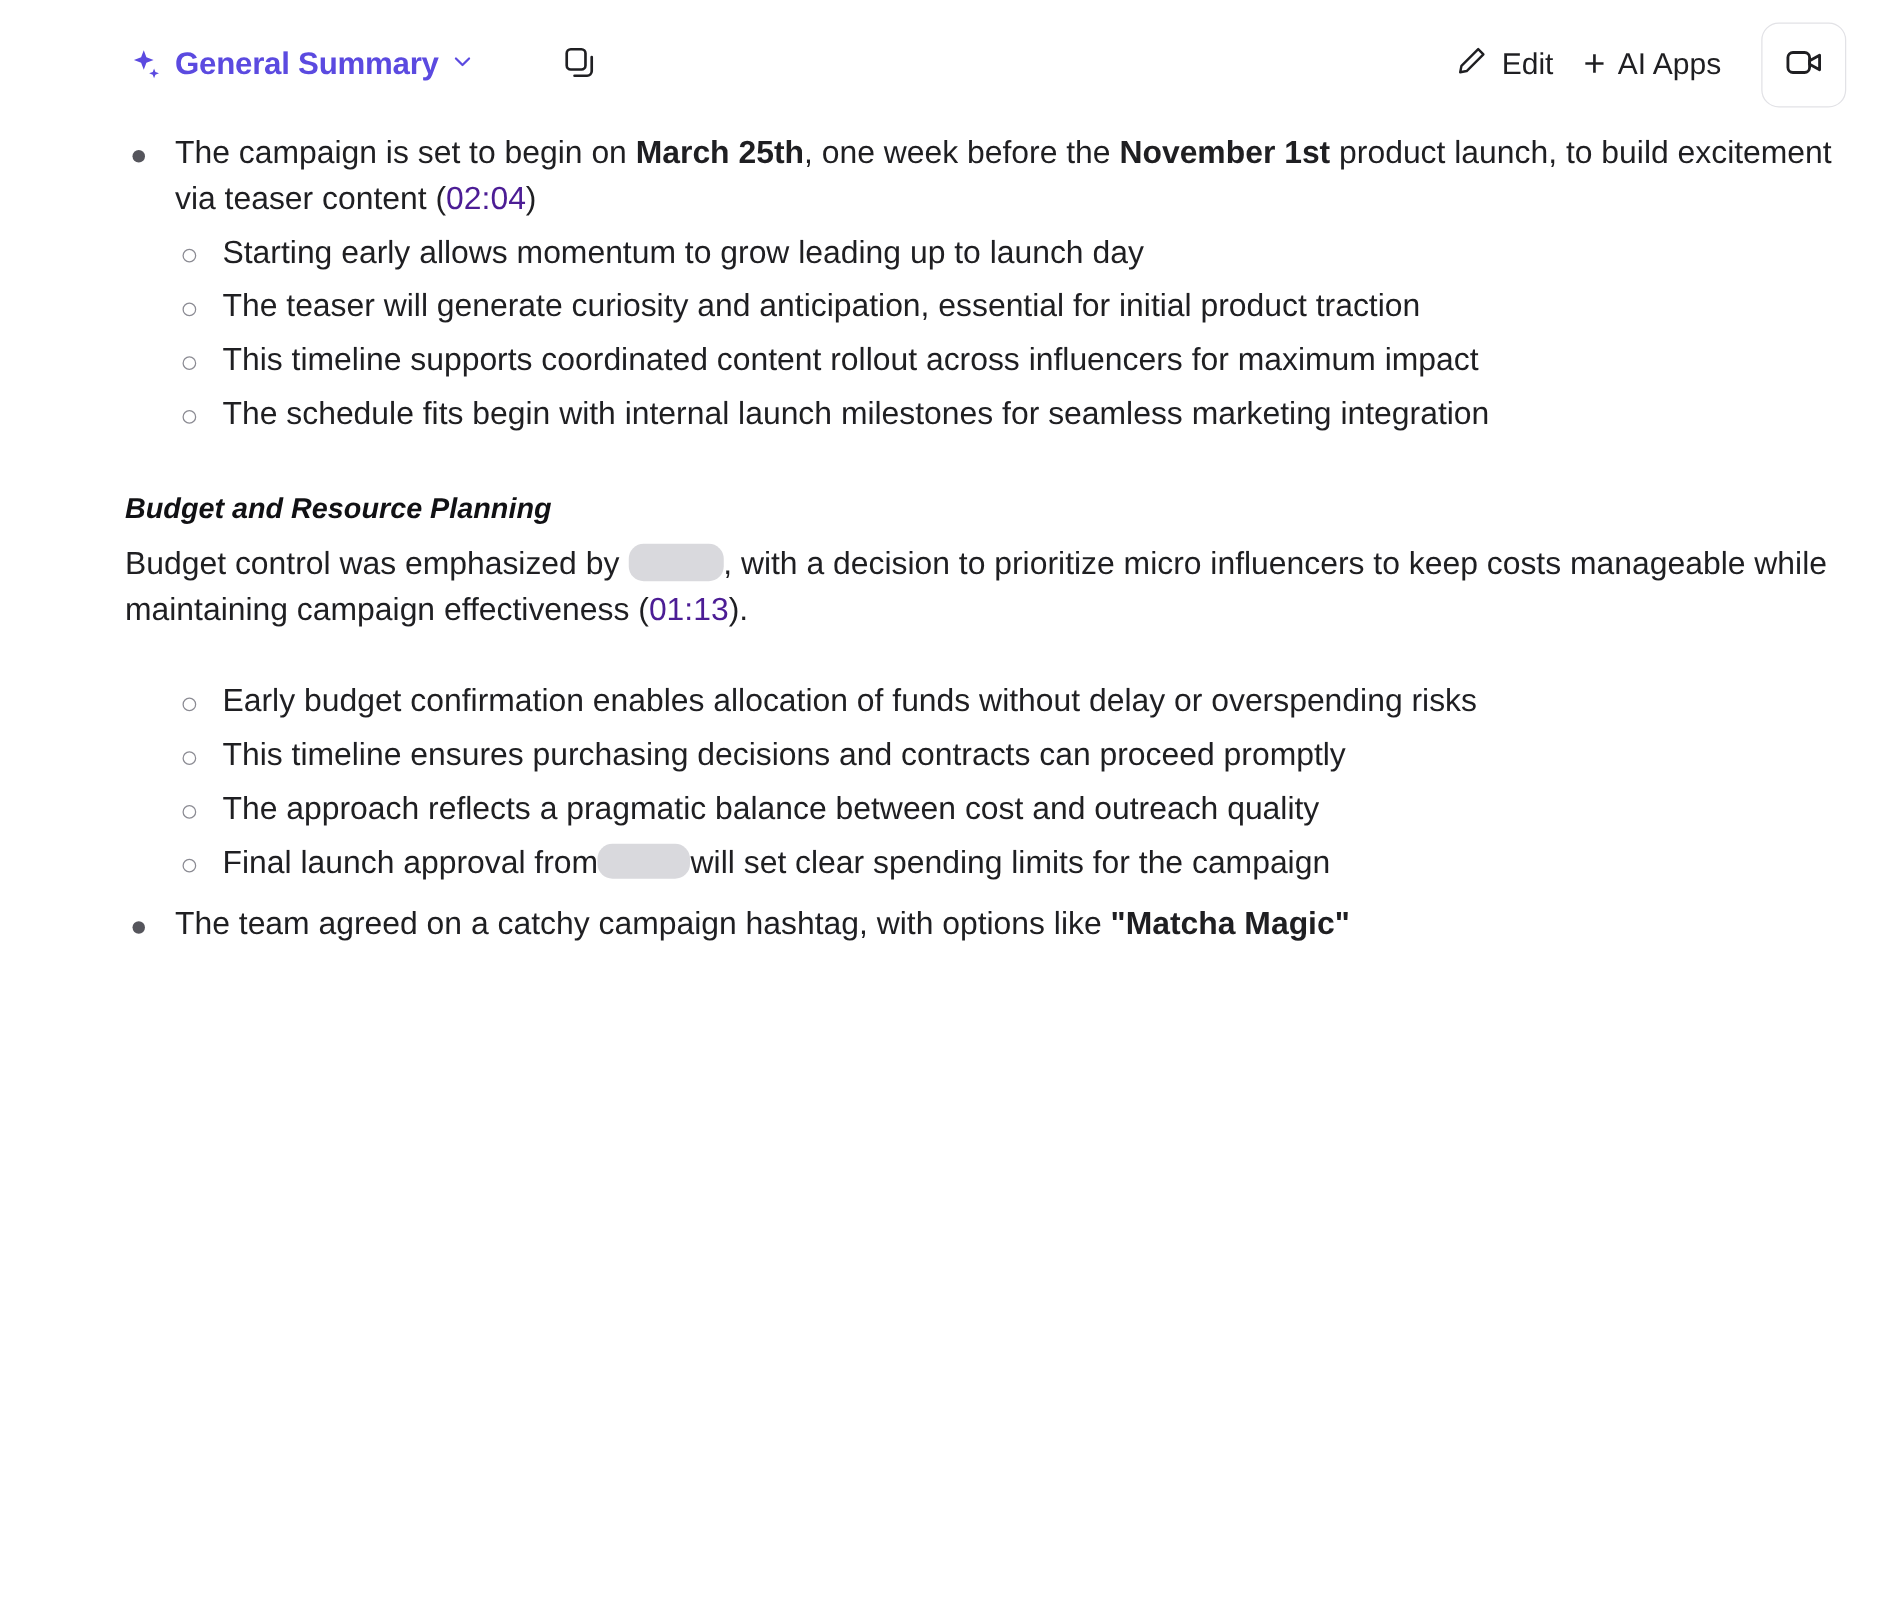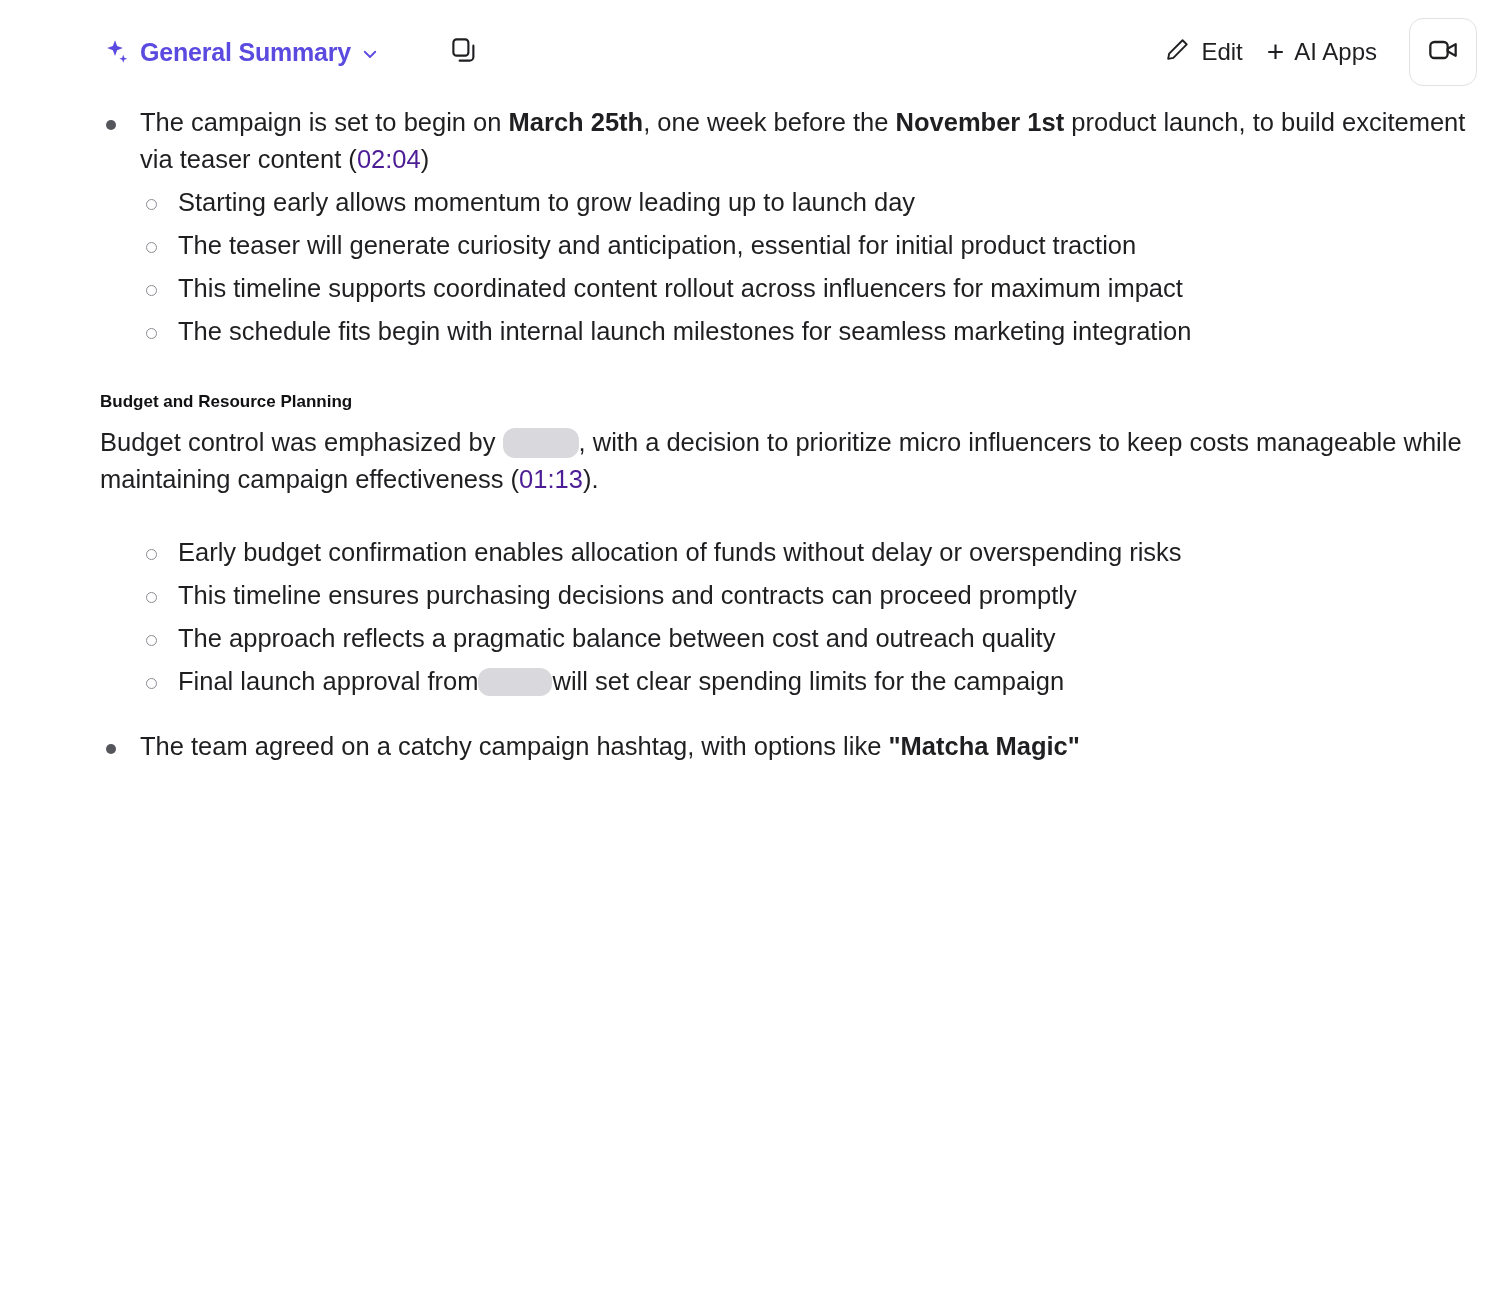--- a/index.html
+++ b/index.html
@@ -19,21 +19,20 @@
   
   .toolbar {
     display: flex;
     align-items: center;
     height: 104px;
     padding: 0 32px 0 100px;
     position: relative;
   }
   .summary-selector {
     display: flex;
-    align-items: center;
     gap: 10px;
     cursor: pointer;
     user-select: none;
   }
   .sparkle-icon {
     width: 30px;
     height: 30px;
     display: block;
     flex: none;
   }
@@ -134,24 +133,25 @@
     border: 1.6px solid #8b8b93;
     border-radius: 50%;
     background: transparent;
   }
   b, .bold { font-weight: 700; }
   .ts {
     color: #4c1d95;
     cursor: pointer;
   }
   .section-heading {
-    font-size: 17px;
+    font-size: 23px;
     font-weight: 700;
     margin: 40px 0 10px 0;
     color: #111114;
+    font-style: italic;
   }
   .para {
     margin: 0 0 14px 0;
     line-height: 1.45;
   }
   .redact {
     display: inline-block;
     background: #d9d9dd;
     border-radius: 12px;
     vertical-align: middle;
@@ -244,17 +244,17 @@
 
   <div class="sub-list">
     <div class="bullet-l2">Early budget confirmation enables allocation of funds without delay or overspending risks</div>
     <div class="bullet-l2">This timeline ensures purchasing decisions and contracts can proceed promptly</div>
     <div class="bullet-l2">The approach reflects a pragmatic balance between cost and outreach quality</div>
     <div class="bullet-l2">
       <span>Final launch approval from</span><span class="redact w3"></span><span>will set clear spending limits for the campaign</span>
     </div>
   </div>
 
-  <div class="bullet-l1" style="margin-top:28px;">
+  <div class="bullet-l1" style="margin-top:12px;">
     <span>The team agreed on a catchy campaign hashtag, with options like </span><b>"Matcha Magic"</b>
   </div>
 
 </div>
 
 </body></html>

